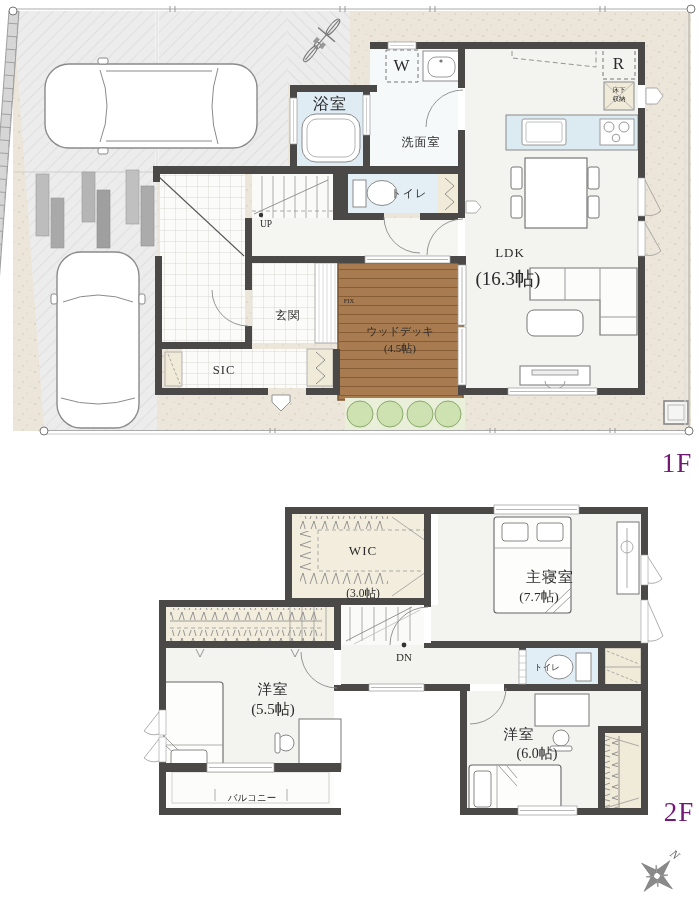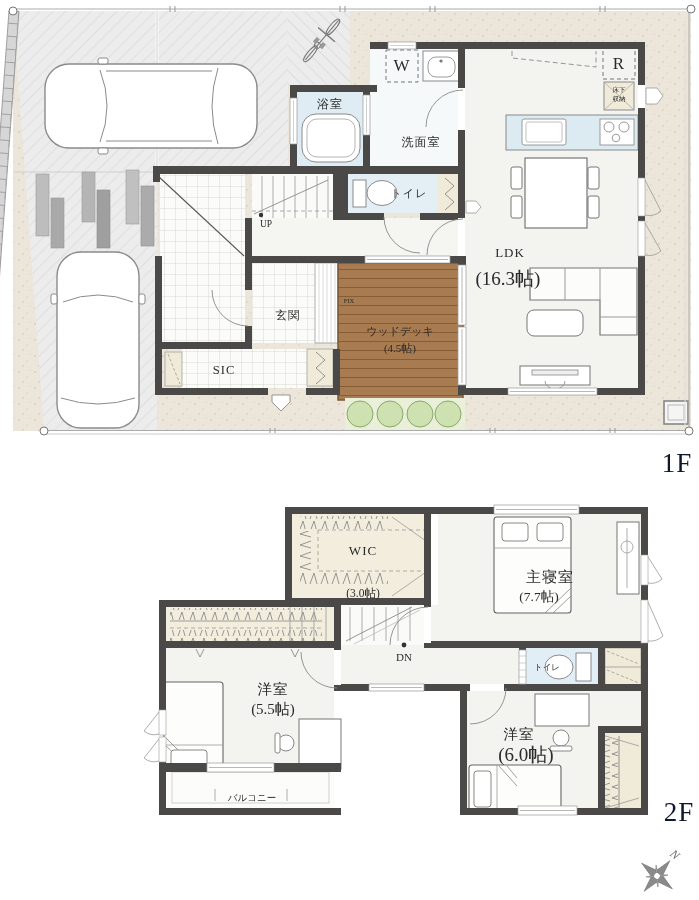--- a/index.html
+++ b/index.html
@@ -1,21 +1,21 @@
 <!DOCTYPE html>
 <html><head>
 <meta charset="utf-8">
 <style>
   html,body{margin:0;padding:0;background:#fff;}
   #plan{position:relative;width:699px;height:900px;background:#ffffff;overflow:hidden;
         font-family:"Liberation Serif","DejaVu Serif",serif;}
   #plan svg{position:absolute;left:0;top:0;}
   .lbl{position:absolute;transform:translate(-50%,-50%);white-space:nowrap;color:#2b2b2b;
        text-align:center;line-height:1;letter-spacing:1px;}
-  .big{font-size:27px;letter-spacing:1px;color:#0f172a;}
+  .big{font-size:27px;letter-spacing:1px;color:#701a75;}
   .sm{letter-spacing:0;}
 </style>
 </head>
 <body>
 
 <div id="plan">
 <svg width="699" height="900" viewBox="0 0 699 900">
 <defs>
   <pattern id="dots" width="16" height="16" patternUnits="userSpaceOnUse">
     <rect width="16" height="16" fill="#ece5d9"></rect>
@@ -446,21 +446,21 @@
 </g>
 
 <g transform="translate(657,876) rotate(40)">
   <polygon points="0,-20 4,-4 20,0 4,4 0,20 -4,4 -20,0 -4,-4" fill="#8a8a8a" stroke="#777" stroke-width="0.6"></polygon>
   <polygon points="7.8,-7.8 2,0 7.8,7.8 0,2 -7.8,7.8 -2,0 -7.8,-7.8 0,-2" fill="#a5a5a5" stroke="#777" stroke-width="0.5"></polygon>
   <circle cx="0" cy="0" r="3.4" fill="#fff" stroke="#777" stroke-width="0.8"></circle>
   <text x="0" y="-24" text-anchor="middle" font-size="12" font-style="italic" font-family="Liberation Serif, DejaVu Serif, serif" fill="#6e6e6e">N</text>
 </g>
 </svg>
 
-<div class="lbl" style="left:330px;top:104px;font-size:12px">浴室</div>
+<div class="lbl" style="left:330px;top:104px;font-size:16px">浴室</div>
 <div class="lbl" style="left:402px;top:65px;font-size:17px">W</div>
 <div class="lbl" style="left:421px;top:142px;font-size:12px">洗面室</div>
 <div class="lbl" style="left:409px;top:193px;font-size:11px">トイレ</div>
 <div class="lbl" style="left:619px;top:63px;font-size:17px">R</div>
 <div class="lbl sm" style="left:619px;top:90px;font-size:6.5px">床下</div>
 <div class="lbl sm" style="left:619px;top:99px;font-size:6.5px">収納</div>
 <div class="lbl sm" style="left:266px;top:225px;font-size:9.5px">UP</div>
 <div class="lbl" style="left:510px;top:252px;font-size:13px">LDK</div>
 <div class="lbl sm" style="left:508px;top:278px;font-size:19px">(16.3帖)</div>
 <div class="lbl" style="left:288px;top:316px;font-size:11.5px">玄関</div>
@@ -473,15 +473,15 @@
 <div class="lbl" style="left:363px;top:550px;font-size:13px">WIC</div>
 <div class="lbl sm" style="left:363px;top:594px;font-size:11.5px">(3.0帖)</div>
 <div class="lbl sm" style="left:404px;top:657px;font-size:11px">DN</div>
 <div class="lbl" style="left:550px;top:577px;font-size:15px">主寝室</div>
 <div class="lbl sm" style="left:539px;top:597px;font-size:13.5px">(7.7帖)</div>
 <div class="lbl sm" style="left:547px;top:667px;font-size:8.5px">トイレ</div>
 <div class="lbl" style="left:273px;top:689px;font-size:14.5px">洋室</div>
 <div class="lbl sm" style="left:273px;top:709px;font-size:15px">(5.5帖)</div>
 <div class="lbl sm" style="left:252px;top:799px;font-size:9.5px">バルコニー</div>
 <div class="lbl" style="left:519px;top:734px;font-size:14.5px">洋室</div>
-<div class="lbl sm" style="left:526px;top:754px;font-size:19px">(6.0帖)</div>
+<div class="lbl sm" style="left:537px;top:754px;font-size:14px">(6.0帖)</div>
 <div class="lbl big" style="left:679px;top:812px;">2F</div>
 </div>
 
 </body></html>

